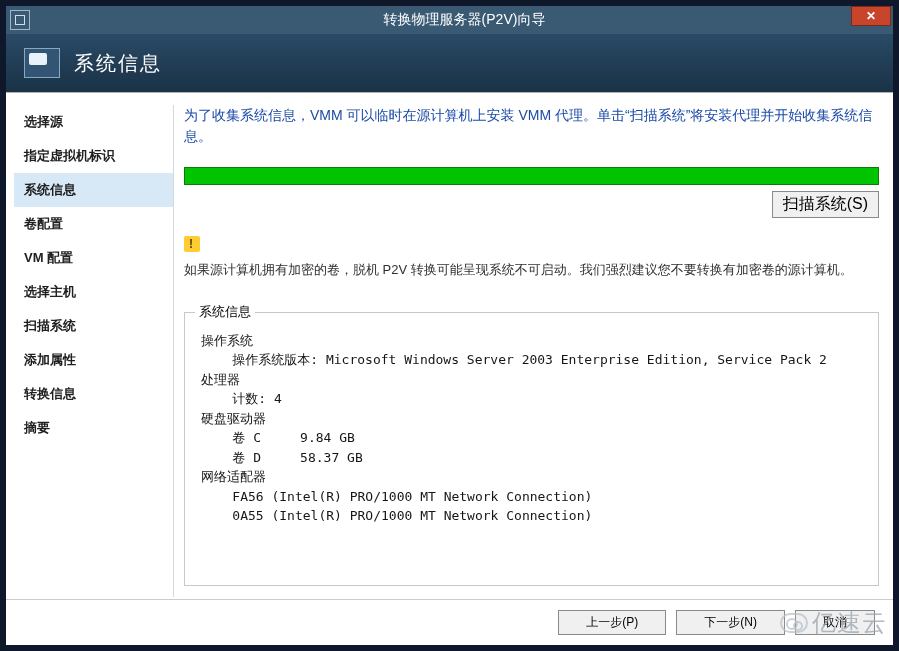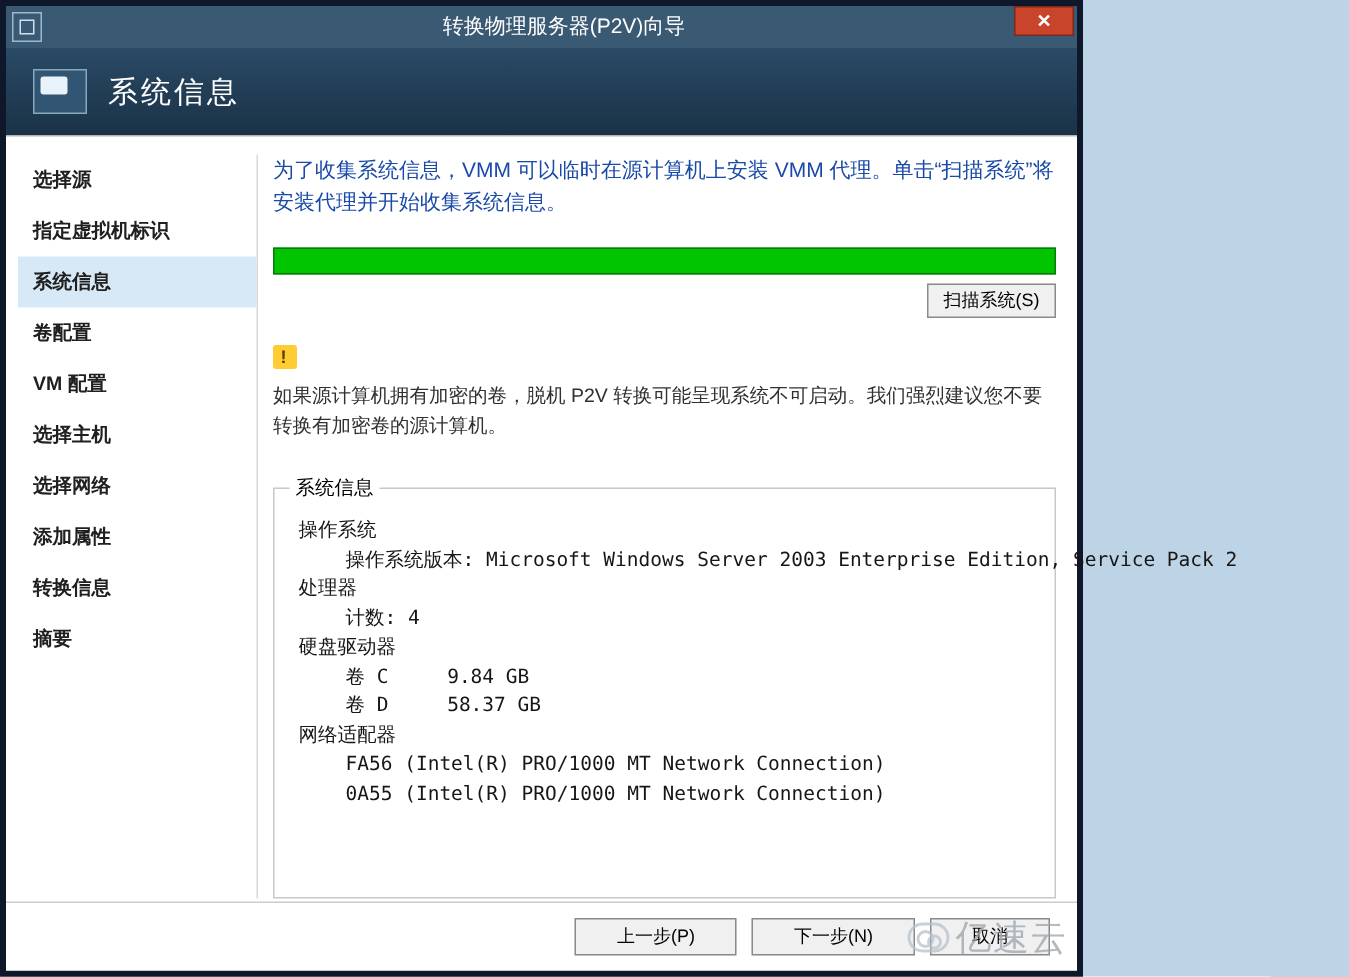--- a/index.html
+++ b/index.html
@@ -1,18 +1,18 @@
 <!DOCTYPE html>
 <html><head>
 <meta charset="utf-8">
 <style>
   * { box-sizing: border-box; margin: 0; padding: 0; font-family: "Microsoft YaHei", SimSun, sans-serif; }
   body { background: #bcd4e6; width: 899px; height: 651px; overflow: hidden; }
 
-  .window { position: absolute; left: 0; top: 0; width: 722px; height: 651px; background: #0c4a6e; border: 4px solid #0f172a; }
+  .window { position: absolute; left: 0; top: 0; width: 899px; height: 651px; background: #7f1d1d; border: 6px solid #0f172a; }
 
   
   .titlebar { height: 28px; background: #3a5a74; color: #fff; display: flex; align-items: center; position: relative; }
   .sys-icon { width: 20px; height: 20px; margin: 0 6px 0 4px; border: 1px solid #a0b8cc; display:flex; align-items:center; justify-content:center; }
   .sys-icon-inner { width: 10px; height:10px; border:1px solid #cfe0ee;}
   .title-text { flex: 1; text-align: center; font-size: 14px; }
   .close-btn { width: 40px; height: 20px; background: #c8442b; border: 1px solid #7a2a19; position: absolute; right: 2px; top: 0; display:flex; align-items:center; justify-content:center; }
   .close-x { color:#fff; font-size:12px; font-weight:bold; }
 
   
@@ -29,21 +29,21 @@
   .sb-item { font-size:13px; color:#202020; padding:8px 10px; cursor:pointer; }
   .sb-item.selected { background:#d7e9f7; }
 
   
   .main { position:absolute; left:178px; right:14px; top:12px; bottom:48px; }
   .intro { color:#1a4aa8; font-size:14px; line-height:1.5; }
 
   .progress-wrap { margin-top:20px; }
   .progress { height:18px; background:#00c400; border:1px solid #0a7a0a; }
   .scan-row { text-align:right; margin-top:6px; }
-  .btn { display:inline-block; font-size:12px; padding:2px 10px; background:#f0f0f0; border:1px solid #8a8a8a; cursor:pointer;margin-left:10px; }
+  .btn { display:inline-block; font-size:16px; padding:2px 10px; background:#f0f0f0; border:1px solid #8a8a8a; cursor:pointer;margin-left:10px; }
 
   .warn-row { display:flex; gap:8px; margin-top:18px; font-size:13px; color:#303030; line-height:1.5;flex-direction:column;}
   .warn-ico { width:16px; height:16px; flex:0 0 16px; background:#ffcc33; border-radius:2px; position:relative; }
   .warn-ico::after { content:"!"; position:absolute; left:5px; top:-1px; font-weight:bold; color:#5a3b00; font-size:12px;}
 
   
   .group { position:relative; margin-top:32px; border:1px solid #c8c8c8; height:274px; }
   .group-legend { position:absolute; top:-10px; left:10px; background:#fff; font-size:13px; padding:0 4px; }
   .sysinfo { font-family: SimSun, "MS Gothic", monospace; font-size:13px; line-height:1.5; white-space:pre; padding:18px 16px 10px 16px; color:#161616;}
 
@@ -79,21 +79,21 @@
 
   <div class="body">
 
     <div class="sidebar">
       <div class="sb-item">选择源</div>
       <div class="sb-item">指定虚拟机标识</div>
       <div class="sb-item selected">系统信息</div>
       <div class="sb-item">卷配置</div>
       <div class="sb-item">VM 配置</div>
       <div class="sb-item">选择主机</div>
-      <div class="sb-item">选择网络</div>
+      <div class="sb-item">扫描系统</div>
       <div class="sb-item">添加属性</div>
       <div class="sb-item">转换信息</div>
       <div class="sb-item">摘要</div>
     </div>
 
     <div class="main">
       <div class="intro">为了收集系统信息，VMM 可以临时在源计算机上安装 VMM 代理。单击“扫描系统”将安装代理并开始收集系统信息。</div>
 
       <div class="progress-wrap">
         <div class="progress"></div>

